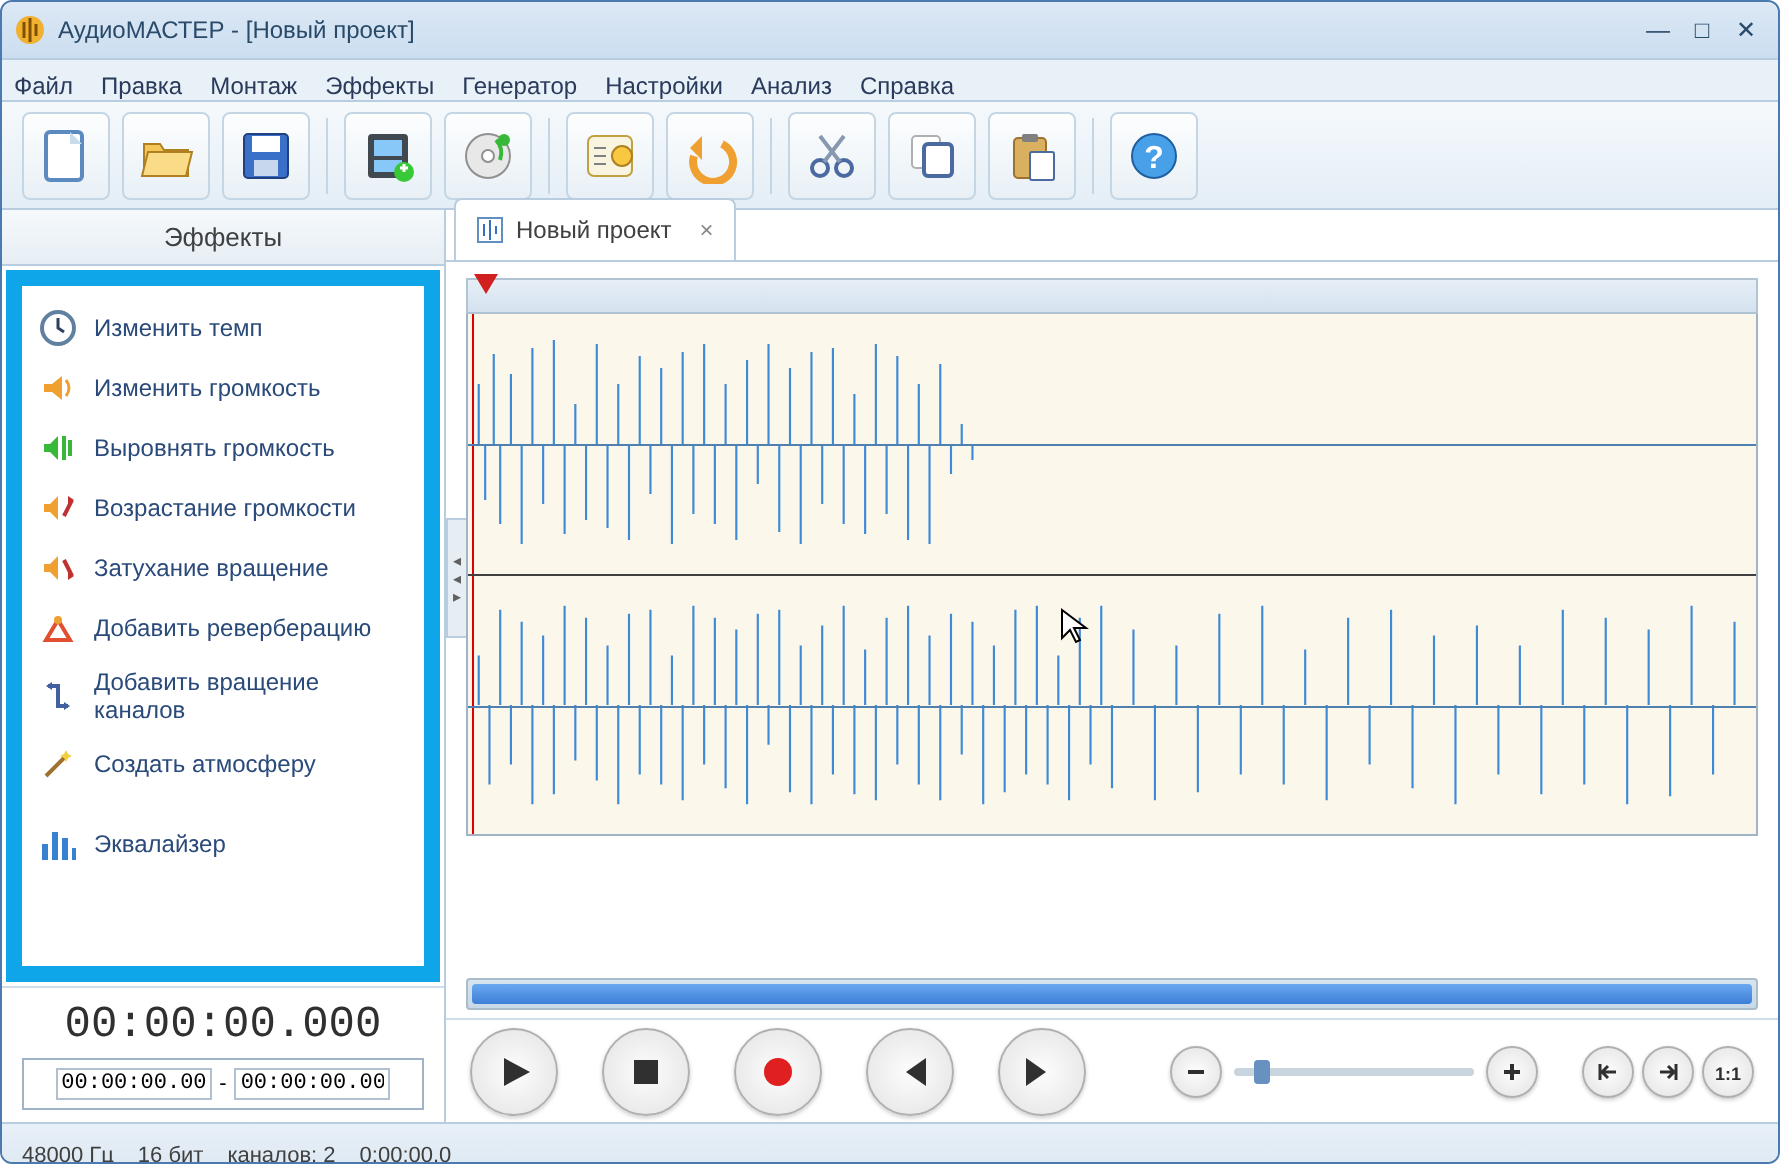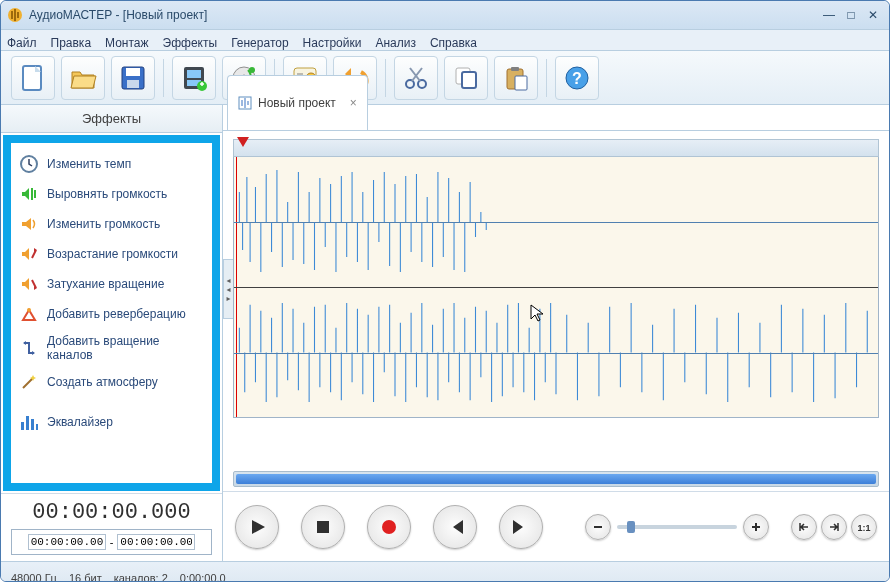--- a/index.html
+++ b/index.html
@@ -25,39 +25,39 @@
 .effect-item { display: flex; align-items: center; gap: 8px; padding: 5px 6px; font-size: 12px; color: #2a4a7a; cursor: pointer; }
 .effect-item.grp { margin-top: 10px; }
 .effect-icon { width: 20px; height: 20px; flex-shrink: 0; }
 .timer-area { padding: 6px 10px; border-top: 1px solid #d0dce8; }
 .timer-main { font-size: 22px; color: #303030; text-align: center; margin-bottom: 4px; font-family: "Courier New", monospace; }
 .timer-box { border: 1px solid #a0b4c8; padding: 4px 6px; display: flex; align-items: center; gap: 4px; font-size: 11px; justify-content: center; }
 .timer-box input { width: 78px; font-size: 11px; border: 1px solid #b0c0d0; padding: 1px 2px; font-family: "Courier New", monospace; }
 
 .editor { flex: 1; display: flex; flex-direction: column; background: #fff; }
 .tabs { height: 26px; display: flex; align-items: flex-end; padding-left: 4px; border-bottom: 1px solid #b8cee0; }
-.tab { display: flex; align-items: center; gap: 6px; padding: 20px 10px; background: #fff; border: 1px solid #b8cee0; border-bottom: none; border-radius: 4px 4px 0 0; font-size: 12px; color: #404040; margin-top: 28px; }
+.tab { display: flex; align-items: center; gap: 6px; padding: 8px 10px; background: #fff; border: 1px solid #b8cee0; border-bottom: none; border-radius: 4px 4px 0 0; font-size: 12px; color: #404040; margin-top: 28px; }
 .tab .close { color: #888; cursor: pointer; margin-left: 8px; }
 
 .wave-area { flex: 1; position: relative; margin: 8px 10px 4px 10px; }
 .ruler { height: 18px; background: linear-gradient(#e6eef6, #d4e2ee); border: 1px solid #b0c4d4; position: relative; }
 .playhead { position: absolute; left: 2px; top: -4px; }
 .tracks { border: 1px solid #a0b4c8; border-top: none; background: #fbf7eb; }
 .track { height: 130px; position: relative; }
 .track + .track { border-top: 1px solid #404040; }
 .track svg { width: 100%; height: 100%; }
 .baseline { border-top: 1px solid #5080b0; position: absolute; top: 50%; left: 0; right: 0; }
 .playline { position: absolute; left: 2px; top: 0; bottom: 0; width: 1px; background: #d00; }
 
 .collapse-handle { position: absolute; left: -10px; top: 120px; width: 10px; height: 60px; background: #e6eef4; border: 1px solid #b8cee0; border-right: none; display: flex; flex-direction: column; align-items: center; justify-content: center; font-size: 8px; color: #606060; }
 
 .hscroll { height: 16px; margin: 2px 10px 4px 10px; background: linear-gradient(#d8e4ee, #c8d8e6); border: 1px solid #a8bccc; border-radius: 2px; position: relative; }
 .hscroll-thumb { position: absolute; left: 2px; top: 2px; bottom: 2px; right: 2px; background: linear-gradient(#6aa8f0, #3d7fd8); border-radius: 2px; }
 
-.transport { height: 70px; display: flex; align-items: center; padding: 0 12px; gap: 22px; border-top: 1px solid #d0dce8; justify-content: flex-end; }
+.transport { height: 52px; display: flex; align-items: center; padding: 0 12px; gap: 22px; border-top: 1px solid #d0dce8; justify-content: flex-end; }
 .tbtn { width: 44px; height: 44px; border-radius: 50%; background: radial-gradient(#fdfdfd, #e2e2e2); border: 1px solid #b0b0b0; display: flex; align-items: center; justify-content: center; cursor: pointer; box-shadow: 0 1px 2px rgba(0,0,0,.2); }
 .tbtn.small { width: 26px; height: 26px; }
 .zoom-slider { flex: 1; display: flex; align-items: center; gap: 6px; margin-left: 20px; }
 .zoom-track { flex: 1; height: 4px; background: #c8d4de; border-radius: 2px; position: relative; max-width: 160px; }
 .zoom-thumb { position: absolute; left: 10px; top: -4px; width: 8px; height: 12px; background: #6890c0; border-radius: 2px; }
 .end-btns { margin-left: auto; display: flex; gap: 4px; }
 
 .statusbar { height: 32px; background: linear-gradient(#e8f0f8, #dae6f0); display: flex; align-items: center; padding: 0 10px; gap: 12px; font-size: 11px; color: #404040; border-top: 1px solid #b8cee0; }
 .cursor { position: absolute; left: 530px; top: 304px; pointer-events: none; }
 </style>
@@ -176,31 +176,31 @@
     <div class="effects-wrap">
       <div class="effect-item">
           <svg class="effect-icon" viewBox="0 0 20 20">
             <circle cx="10" cy="10" r="8" fill="#fff" stroke="#6080a0" stroke-width="2"></circle>
             <path d="M10 5 v5 l3 2" stroke="#304060" stroke-width="1.5" fill="none"></path>
           </svg>
           <span>Изменить темп</span>
         </div>
       <div class="effect-item">
           <svg class="effect-icon" viewBox="0 0 20 20">
+            <path d="M3 8 h4 l5 -4 v12 l-5 -4 h-4 z" fill="#f0a030"></path>
+            <path d="M14 6 q3 4 0 8" stroke="#f0a030" fill="none" stroke-width="1.5"></path>
+          </svg>
+          <span>Изменить громкость</span>
+        </div>
+      <div class="effect-item">
+          <svg class="effect-icon" viewBox="0 0 20 20">
             <path d="M3 8 h3 l4 -4 v12 l-4 -4 h-3 z" fill="#38b838"></path>
             <path d="M13 4 v12 M16 6 v8" stroke="#38b838" stroke-width="2"></path>
           </svg>
           <span>Выровнять громкость</span>
-        </div>
-      <div class="effect-item">
-          <svg class="effect-icon" viewBox="0 0 20 20">
-            <path d="M3 8 h4 l5 -4 v12 l-5 -4 h-4 z" fill="#f0a030"></path>
-            <path d="M14 6 q3 4 0 8" stroke="#f0a030" fill="none" stroke-width="1.5"></path>
-          </svg>
-          <span>Изменить громкость</span>
         </div>
       <div class="effect-item">
           <svg class="effect-icon" viewBox="0 0 20 20">
             <path d="M3 8 h3 l4 -4 v12 l-4 -4 h-3 z" fill="#f0a030"></path>
             <path d="M13 14 l4 -8" stroke="#c03030" stroke-width="2"></path>
             <path d="M15 4 l3 2 l-3 2 z" fill="#c03030"></path>
           </svg>
           <span>Возрастание громкости</span>
         </div>
       <div class="effect-item">

